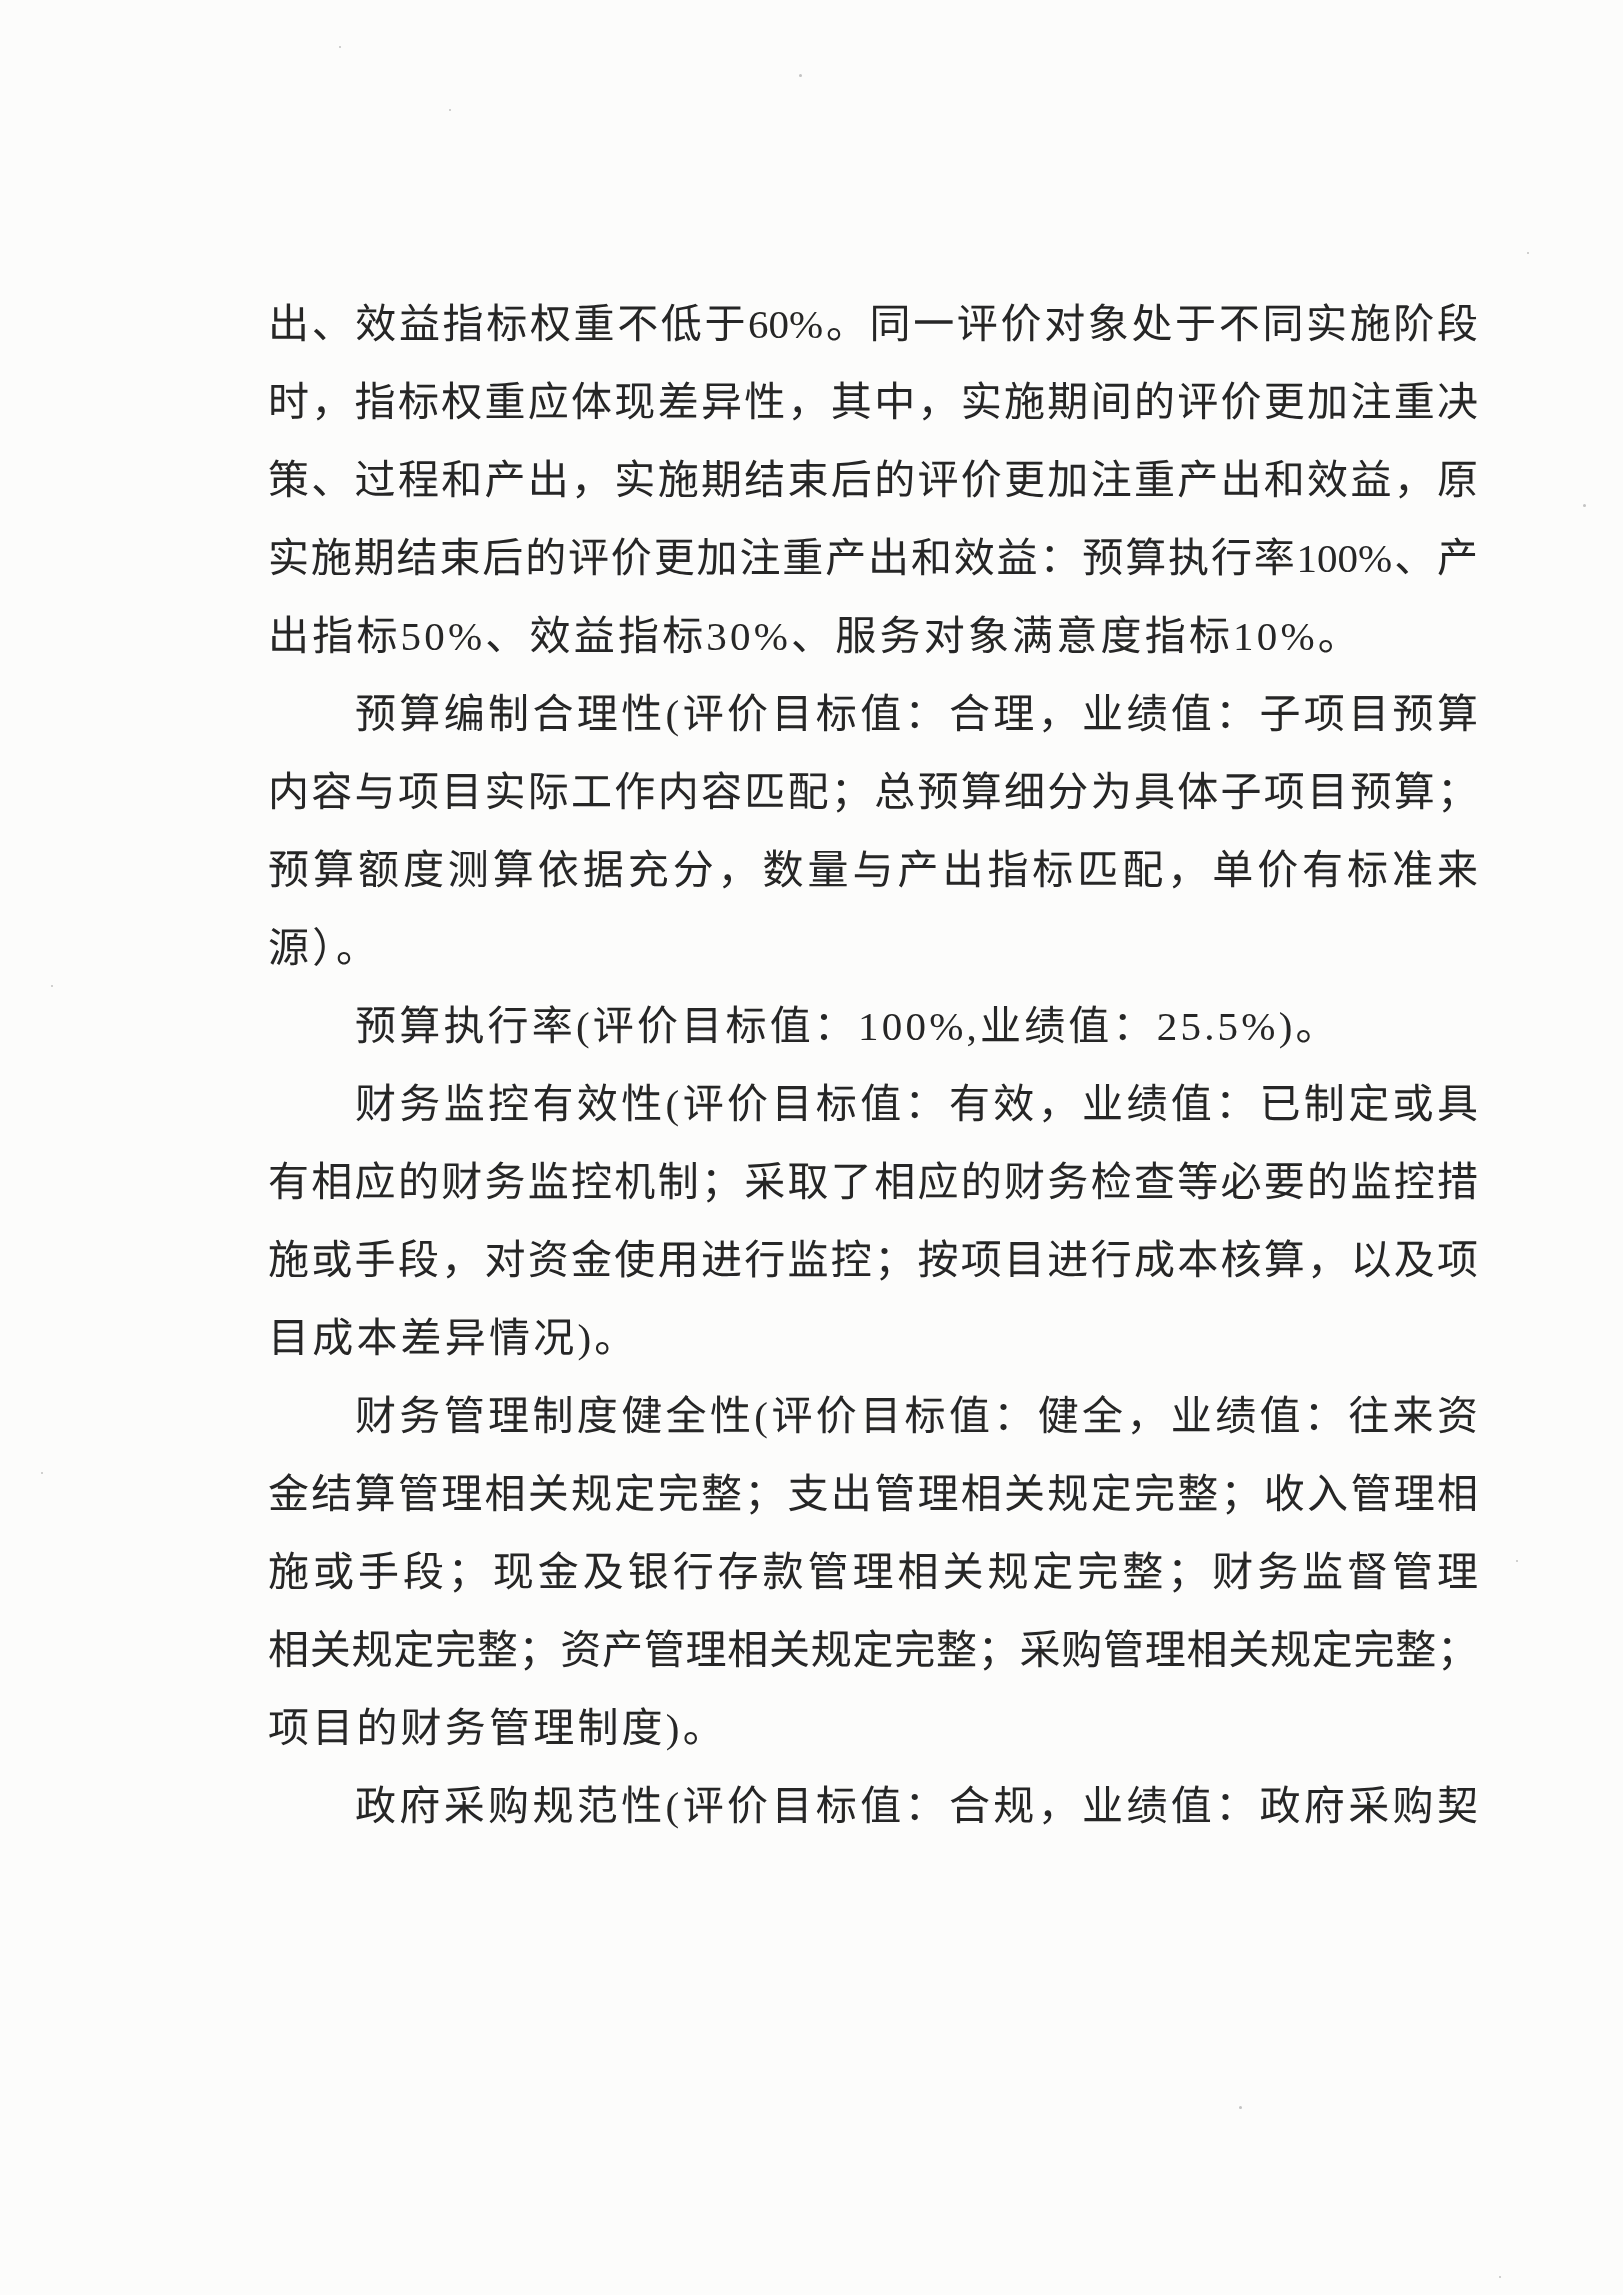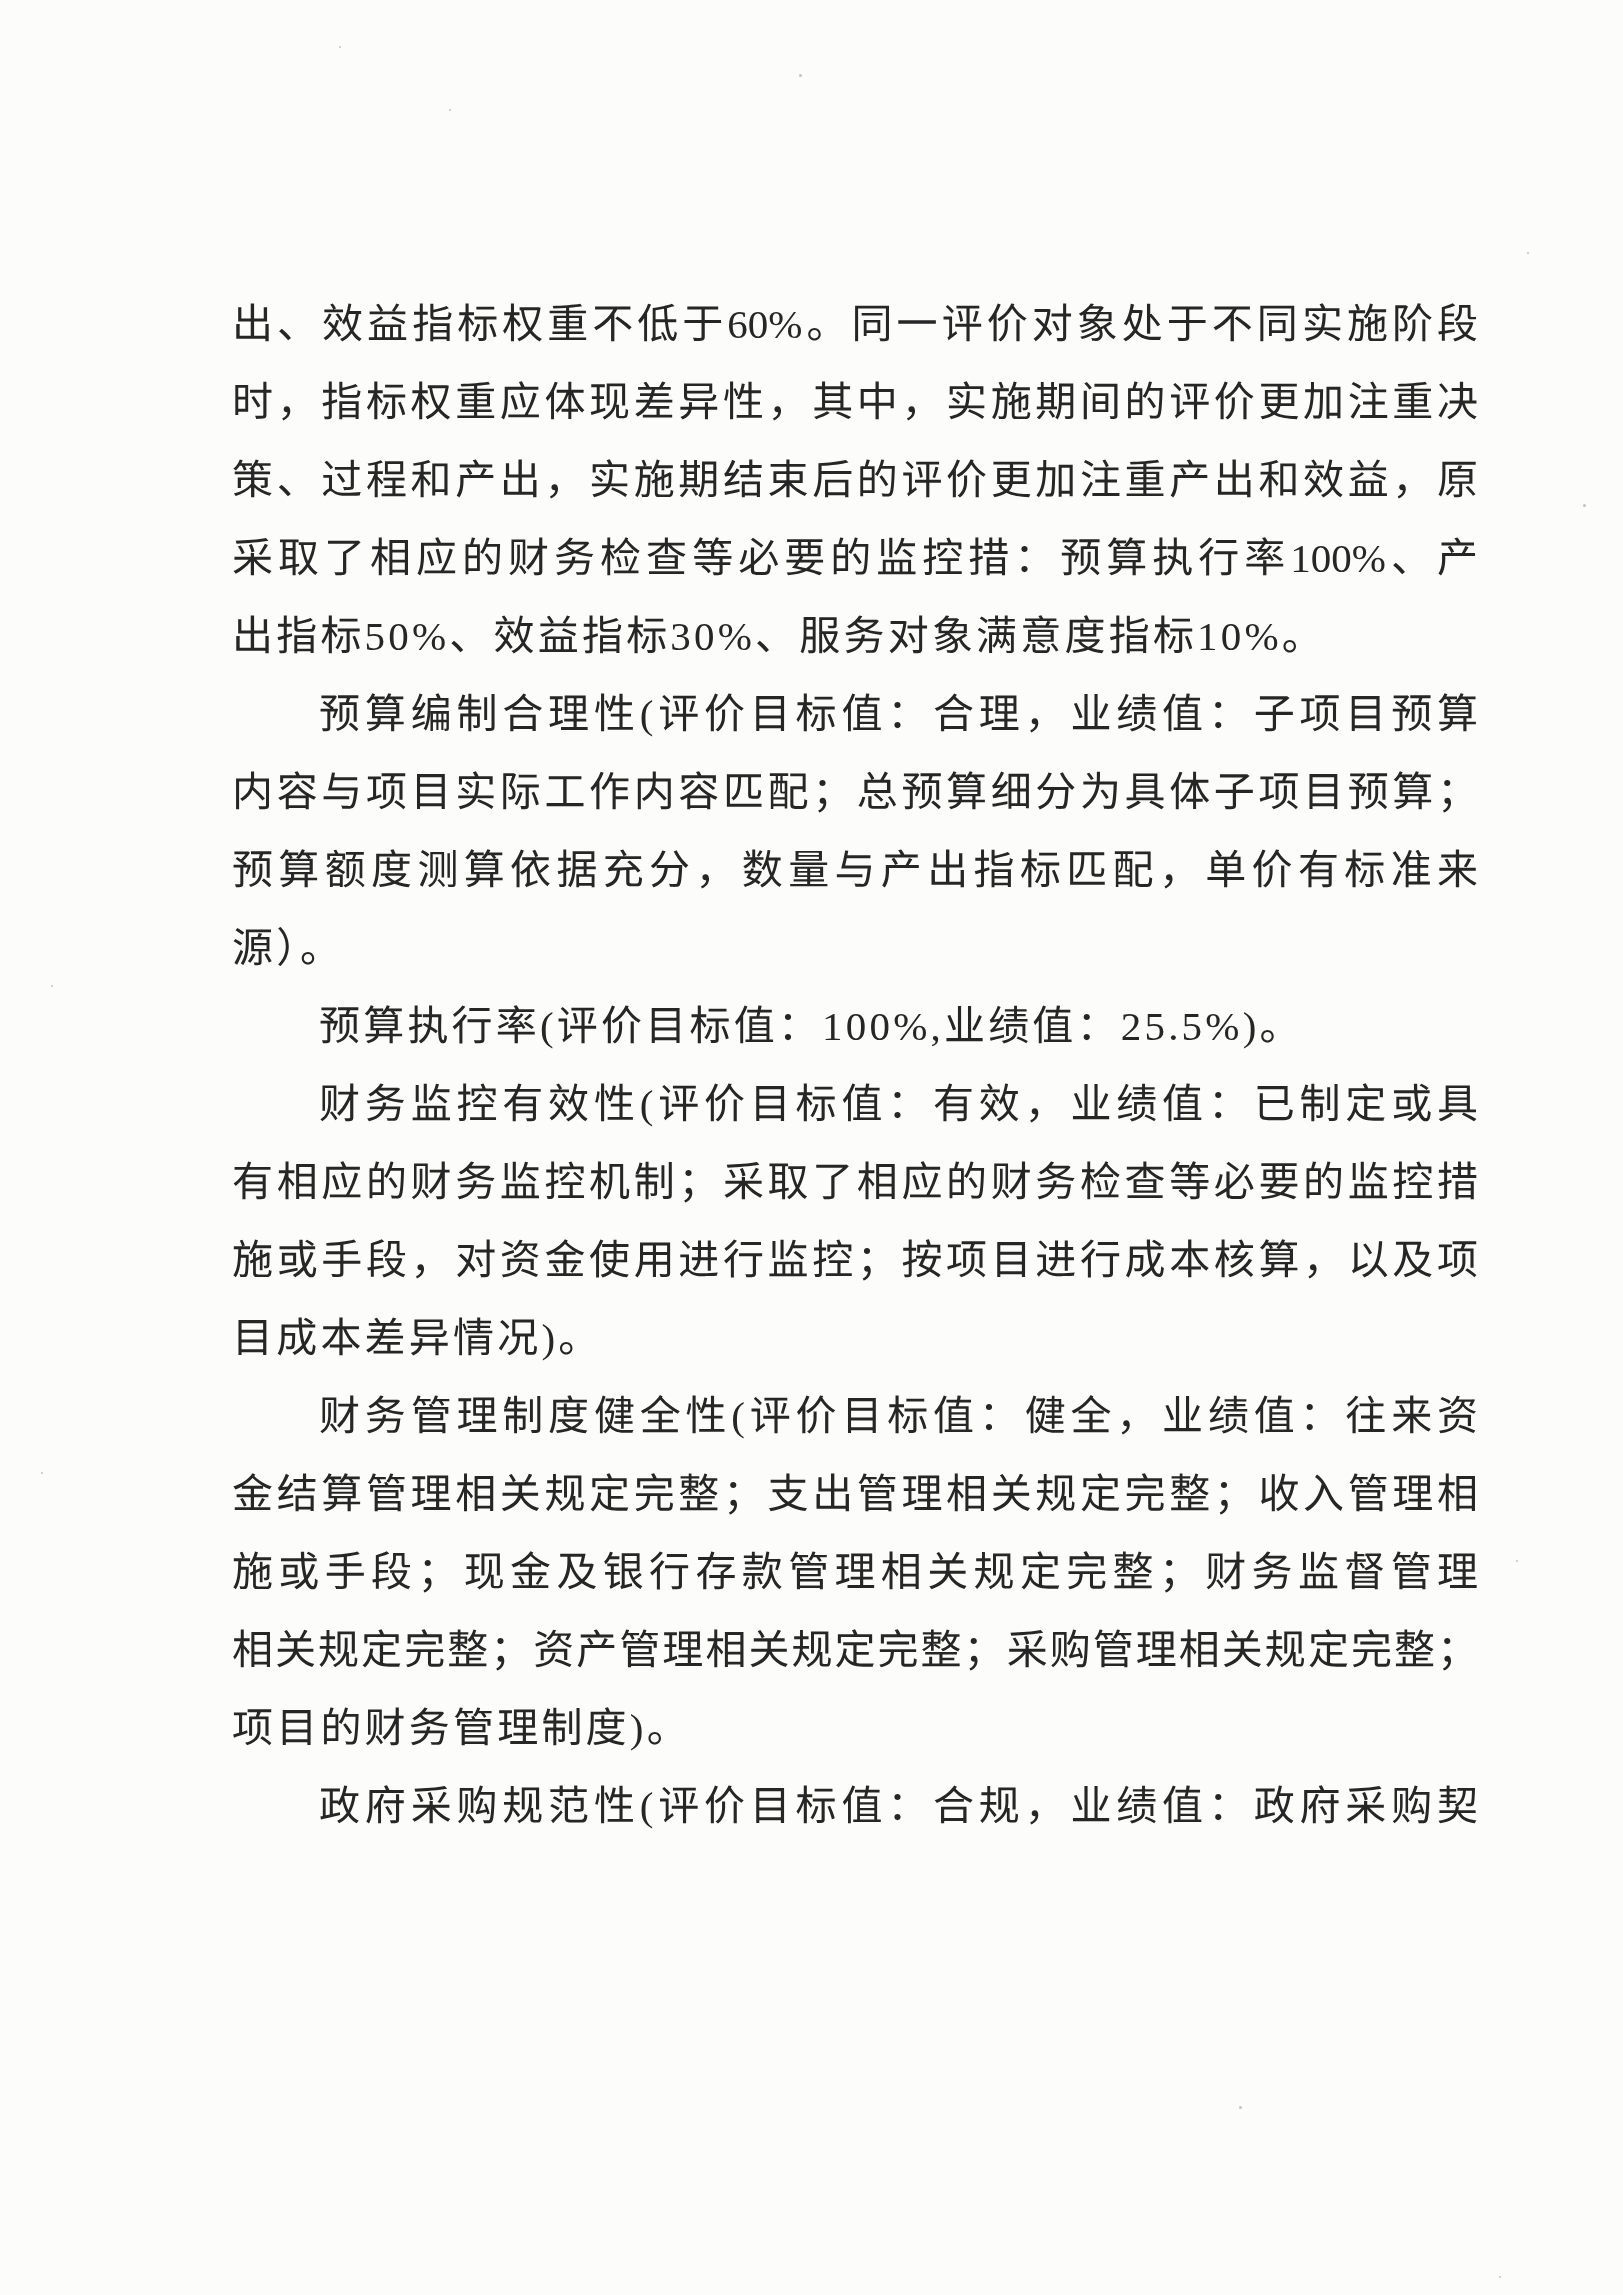--- a/index.html
+++ b/index.html
@@ -23,20 +23,21 @@
     color: #262626;
     font-size: 41px;
     font-weight: 400;
   }
   .line {
     height: 78px;
     line-height: 78px;
     letter-spacing: 3.2px;
     white-space: nowrap;
     text-align: left;
+    margin-left: 36px;
   }
   .line.fill {
     letter-spacing: 0;
     white-space: normal;
     overflow: hidden;
     text-align: justify;
     text-align-last: justify;
   }
   .line.indent {
     text-indent: 87px;
@@ -50,21 +51,21 @@
 </style>
 </head>
 <body>
 
 <div class="page" style="background: rgb(252, 252, 251);">
 
   <div class="text-block" style="color: rgb(38, 38, 38);">
     <div class="line fill">出、效益指标权重不低于60%。同一评价对象处于不同实施阶段</div>
     <div class="line fill">时，指标权重应体现差异性，其中，实施期间的评价更加注重决</div>
     <div class="line fill">策、过程和产出，实施期结束后的评价更加注重产出和效益，原</div>
-    <div class="line fill">采取了相应的财务检查等必要的监控措：预算执行率100%、产</div>
+    <div class="line fill">实施期结束后的评价更加注重产出和效益：预算执行率100%、产</div>
     <div class="line">出指标50%、效益指标30%、服务对象满意度指标10%。</div>
     <div class="line indent fill">预算编制合理性(评价目标值：合理，业绩值：子项目预算</div>
     <div class="line fill">内容与项目实际工作内容匹配；总预算细分为具体子项目预算；</div>
     <div class="line fill">预算额度测算依据充分，数量与产出指标匹配，单价有标准来</div>
     <div class="line">源）。</div>
     <div class="line indent">预算执行率(评价目标值：100%,业绩值：25.5%)。</div>
     <div class="line indent fill">财务监控有效性(评价目标值：有效，业绩值：已制定或具</div>
     <div class="line fill">有相应的财务监控机制；采取了相应的财务检查等必要的监控措</div>
     <div class="line fill">施或手段，对资金使用进行监控；按项目进行成本核算，以及项</div>
     <div class="line">目成本差异情况)。</div>

